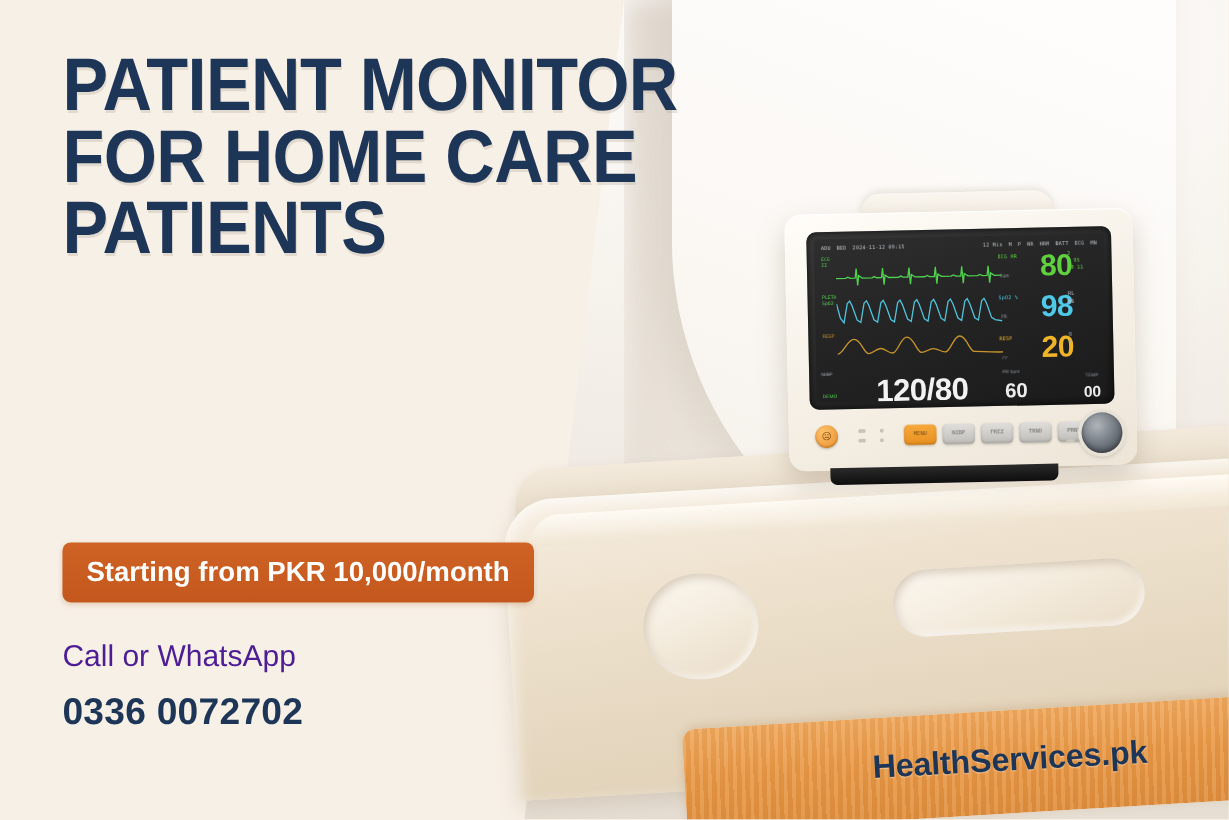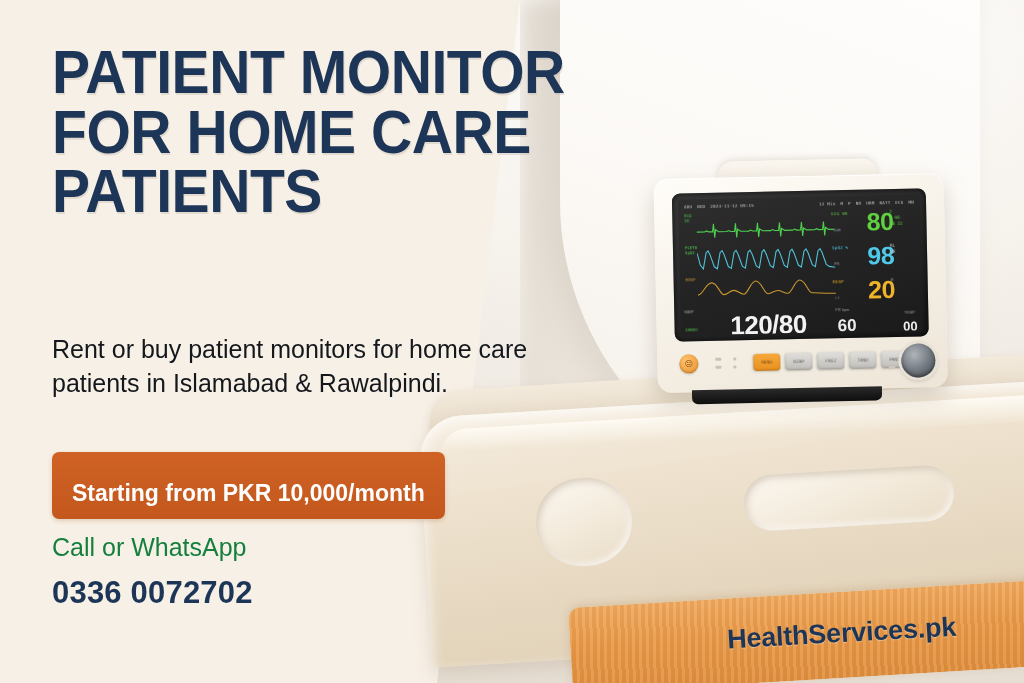--- a/index.html
+++ b/index.html
@@ -211,27 +211,27 @@
   }
   .headline .ln{display:block;}
   .subcopy{
     position:absolute;left:52px;top:308px;width:480px;
     font-size:25px;line-height:1.34;color:#14181C;
   }
   .price-badge{
     position:absolute;left:52px;top:452px;
     background:linear-gradient(180deg,#CF6224,#C4571D);
     color:#FFFFFF;font-size:23px;font-weight:bold;
-    padding:28px 20px 12px 20px;border-radius:7px;
+    padding:11px 20px 12px 20px;border-radius:7px;
     box-shadow:0 2px 4px rgba(150,80,25,.22);
     white-space:nowrap;
   }
   .call-label{
     position:absolute;left:52px;top:533px;
-    font-size:25px;color:#15803d;
+    font-size:25px;color:#4c1d95;
   }
   .phone{
     position:absolute;left:52px;top:575px;
     font-size:31px;font-weight:bold;color:#1D3557;letter-spacing:.2px;
   }
 </style>
 </head>
 <body>
 
 <div id="banner">
@@ -383,20 +383,19 @@
       <div class="mon-base"></div>
     </div>
   </div>
 
   <div class="headline">
     <span class="ln">PATIENT MONITOR</span>
     <span class="ln">FOR HOME CARE</span>
     <span class="ln">PATIENTS</span>
   </div>
 
-  <p class="subcopy">Rent or buy patient monitors for home care patients in Islamabad &amp; Rawalpindi.</p>
 
   <div class="price-badge">Starting from PKR 10,000/month</div>
 
   <div class="call-label">Call or WhatsApp</div>
   <div class="phone">0336 0072702</div>
 
 </div>
 
 </body></html>

